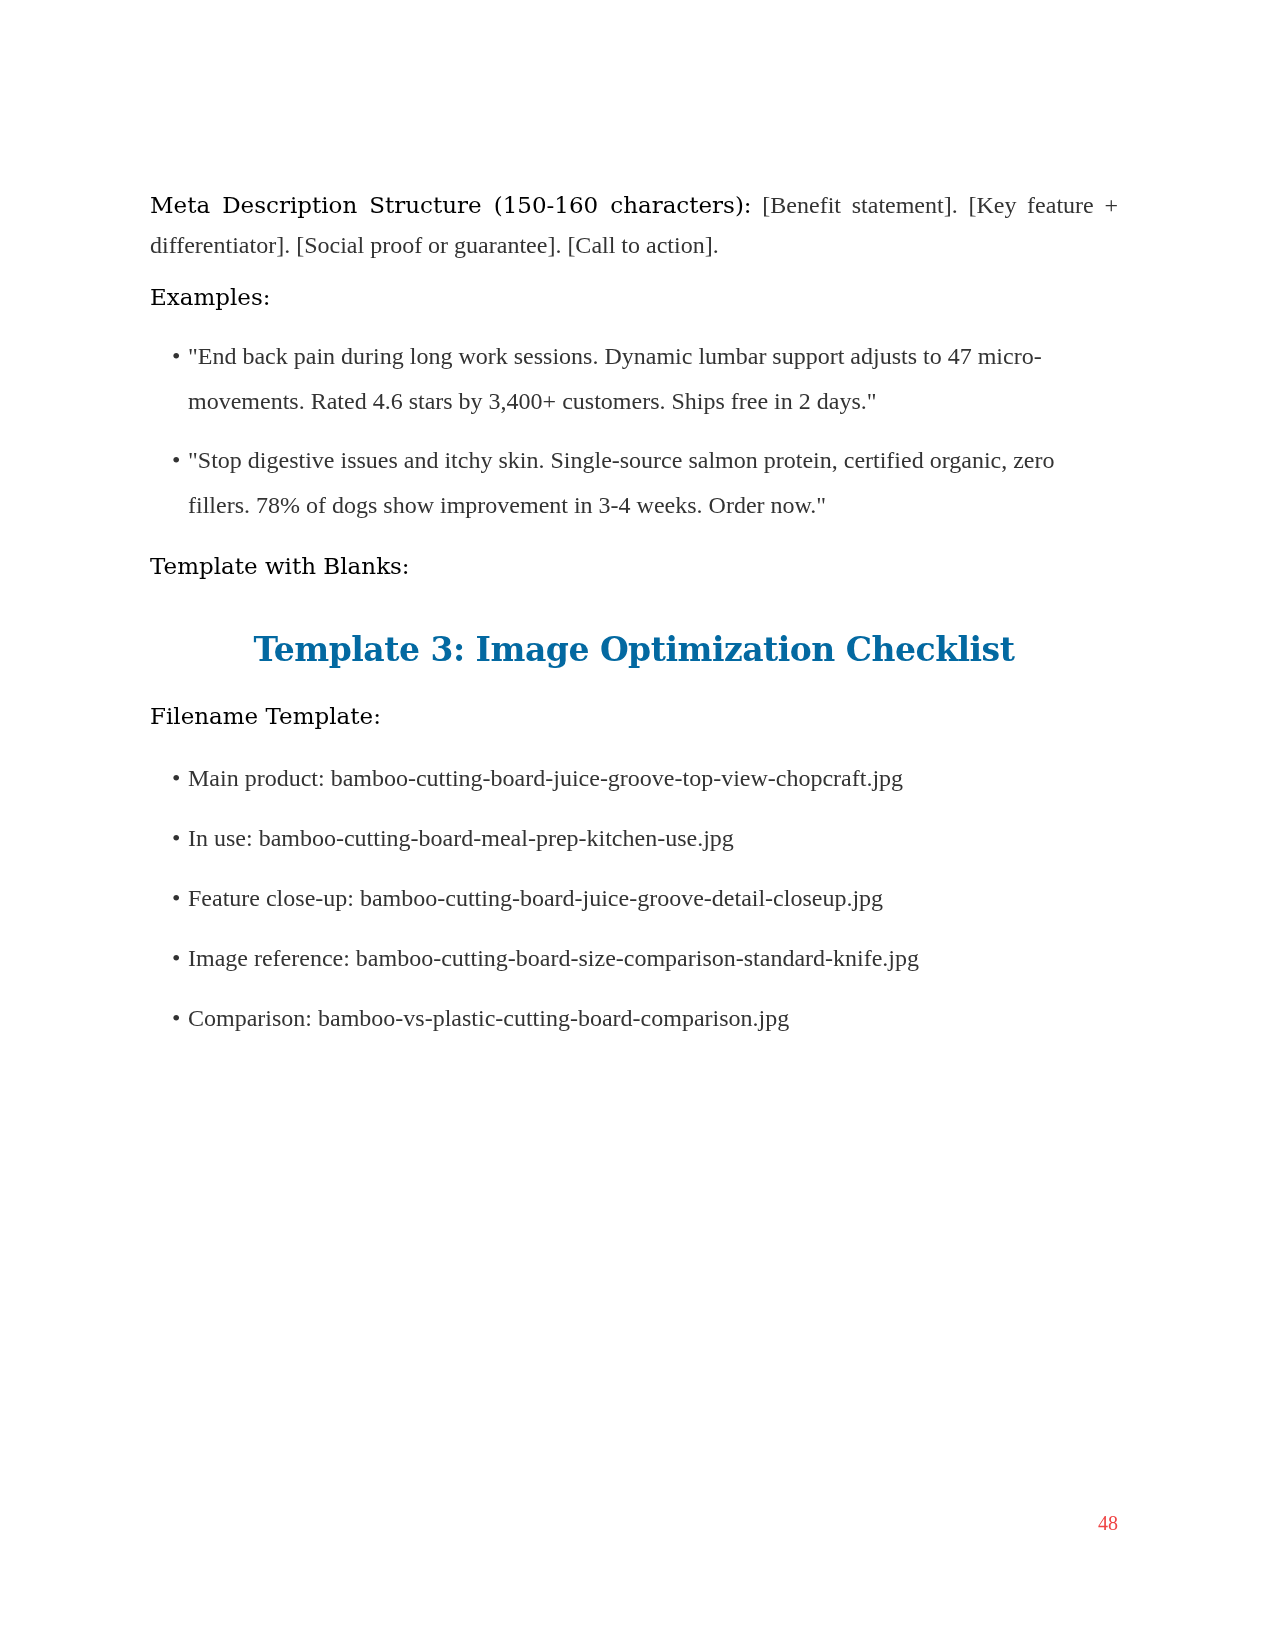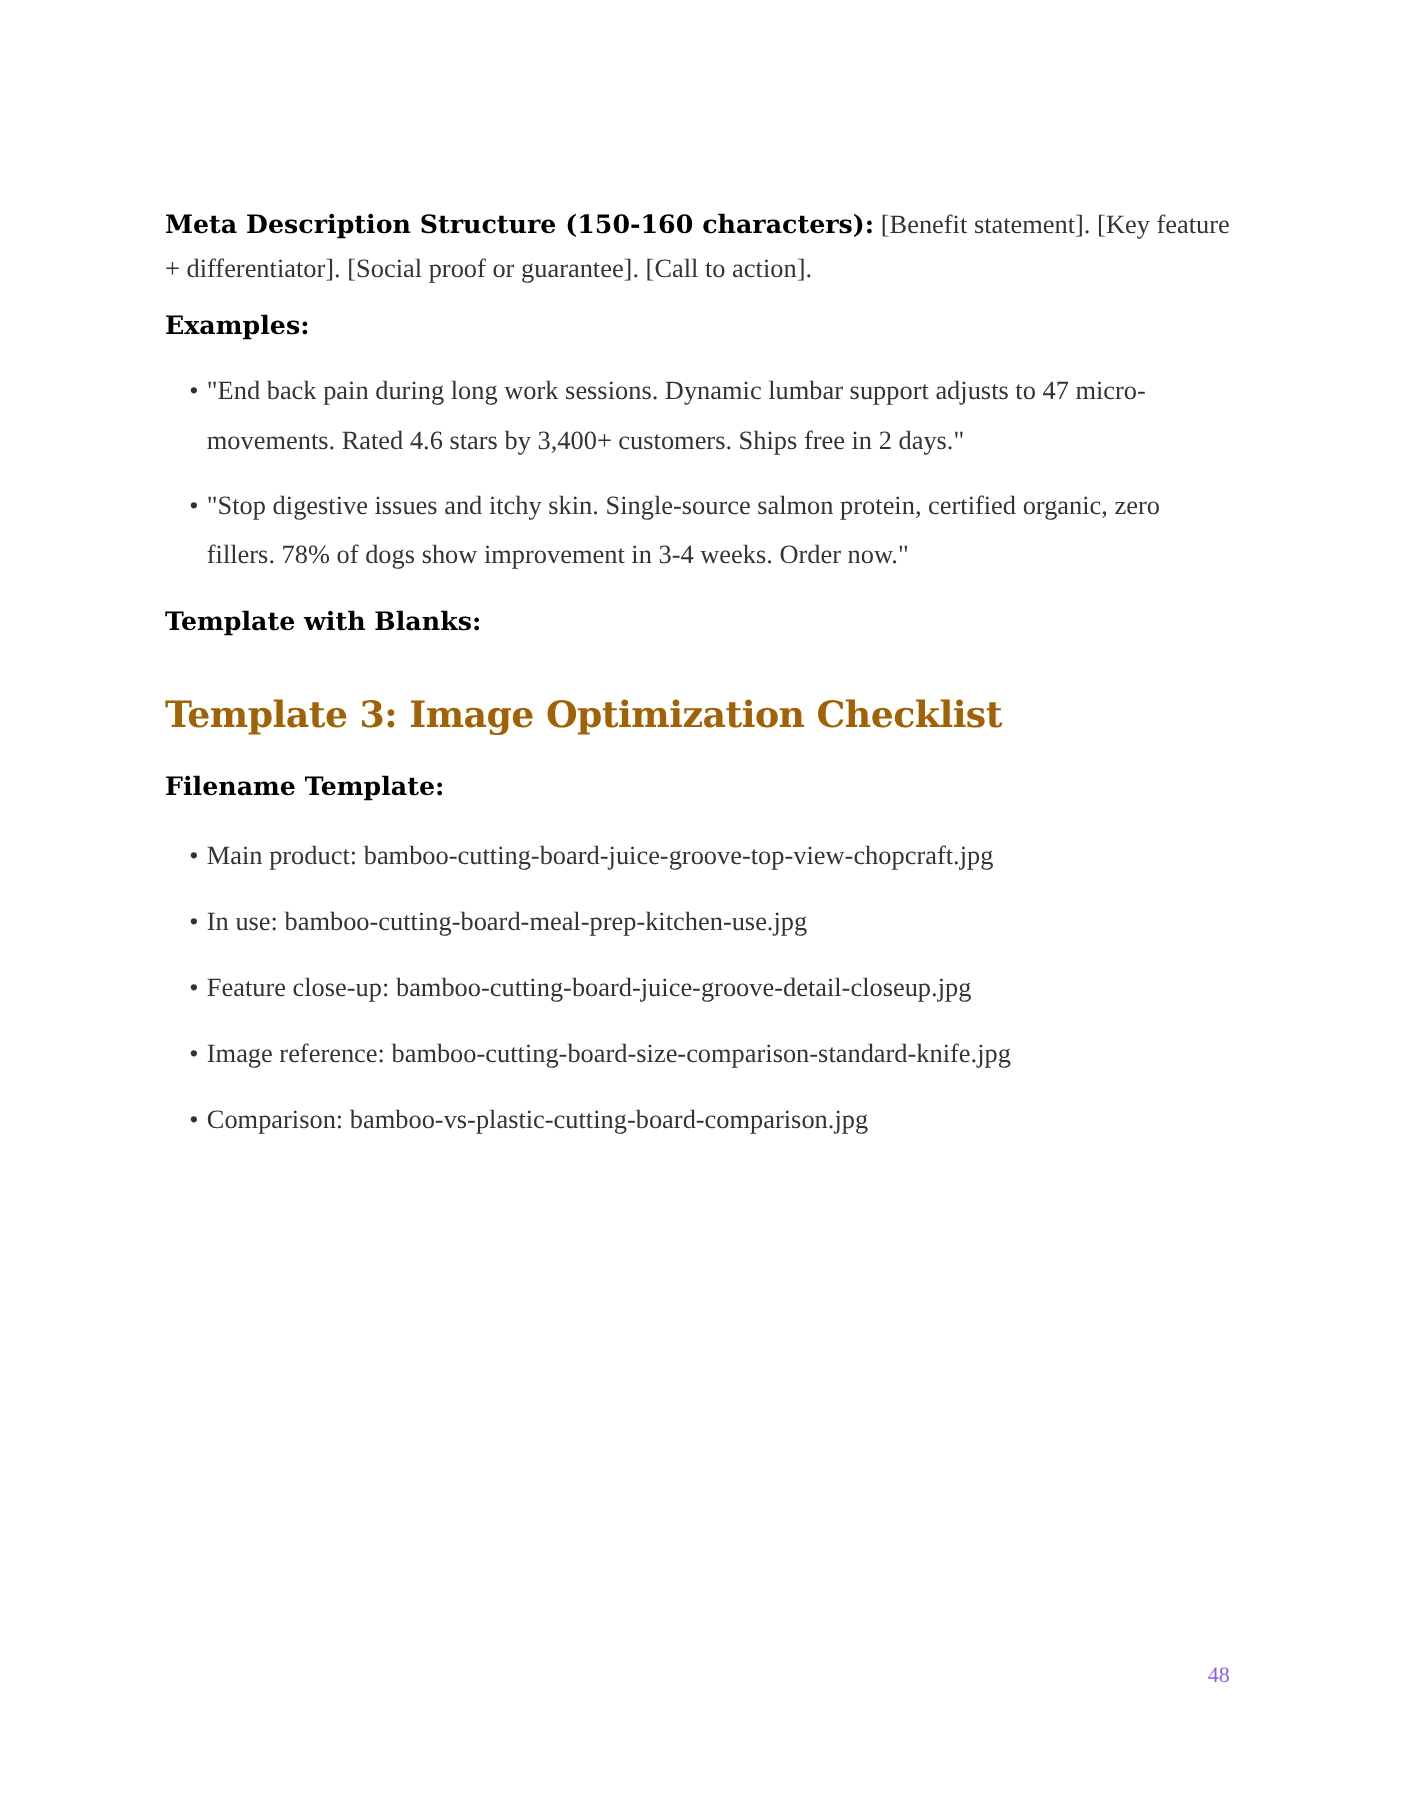--- a/index.html
+++ b/index.html
@@ -1,25 +1,25 @@
 <!DOCTYPE html>
 <html><head>
 <meta charset="utf-8">
 <style>
   html, body { margin: 0; padding: 0; background: #ffffff; }
   body { width: 1275px; height: 1650px; position: relative; overflow: hidden;
          font-family: "DejaVu Serif", "Liberation Serif", serif; color: #333333; }
   .page { position: absolute; left: 150px; top: 185px; width: 968px; }
   p { margin: 0; font-size: 24px; line-height: 40px; text-align: justify; font-family: "Liberation Serif", serif; }
-  b, .bold { color: #000; font-weight: bold; font-family: "DejaVu Serif", serif; font-size: 23px; }
+  b, .bold { color: #000; font-weight: normal; font-family: "DejaVu Serif", serif; font-size: 23px; }
   ul { list-style: none; margin: 0; padding: 0 0 0 22px; }
   ul li { font-size: 24px; line-height: 45px; position: relative; padding-left: 16px; font-family: "Liberation Serif", serif; }
   ul li::before { content: "•"; position: absolute; left: 0; top: 0; }
-  h2 { margin: 0; font-family: "DejaVu Serif", serif; font-size: 33px; font-weight: bold; color: #a16207; line-height: 48px; letter-spacing: -0.5px; }
-  .pagenum { position: absolute; left: 1098px; top: 1512px; font-size: 20px; color: #8b5cf6; font-family: "Liberation Serif", serif; }
+  h2 { margin: 0; font-family: "DejaVu Serif", serif; font-size: 33px; font-weight: bold; color: #0369a1; line-height: 48px; letter-spacing: -0.5px; text-align: center; }
+  .pagenum { position: absolute; left: 1098px; top: 1512px; font-size: 20px; color: #ef4444; font-family: "Liberation Serif", serif; }
 </style>
 </head>
 <body>
 
 <div class="page">
 
   <p>
     <b>Meta Description Structure (150-160 characters):</b><span> [Benefit statement]. [Key feature + differentiator]. [Social proof or guarantee]. [Call to action].</span>
   </p>
 

